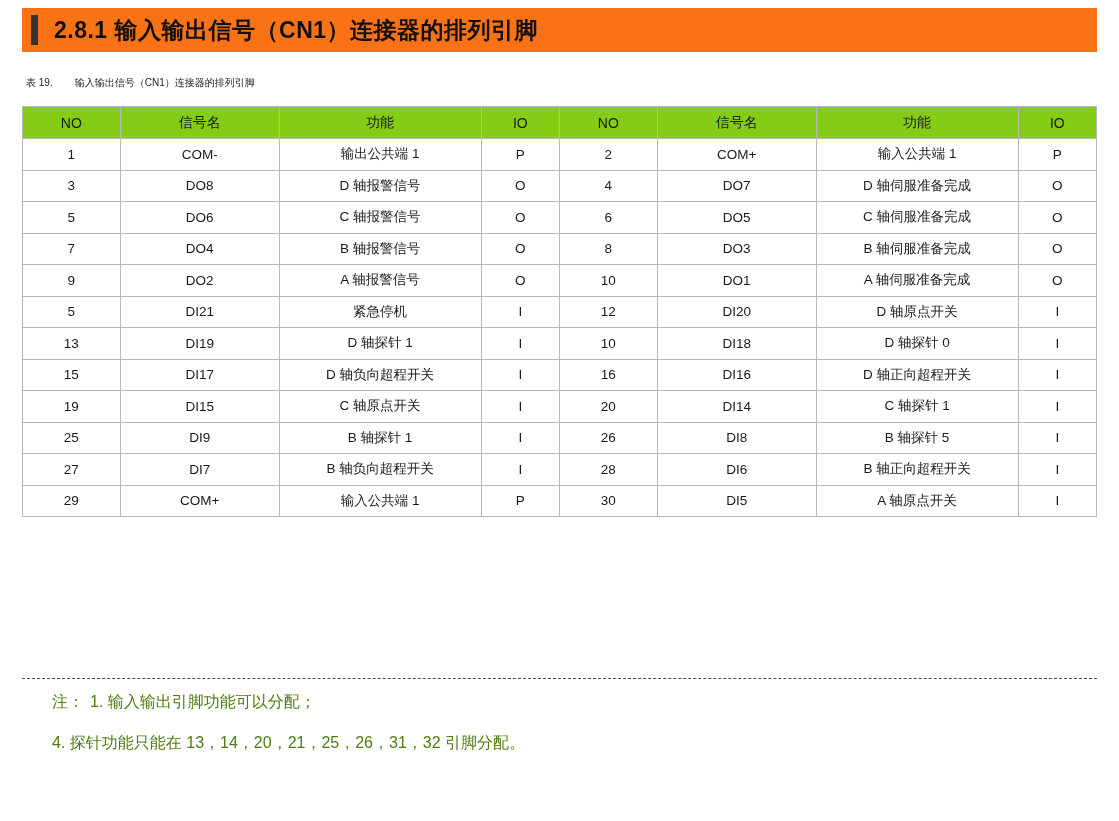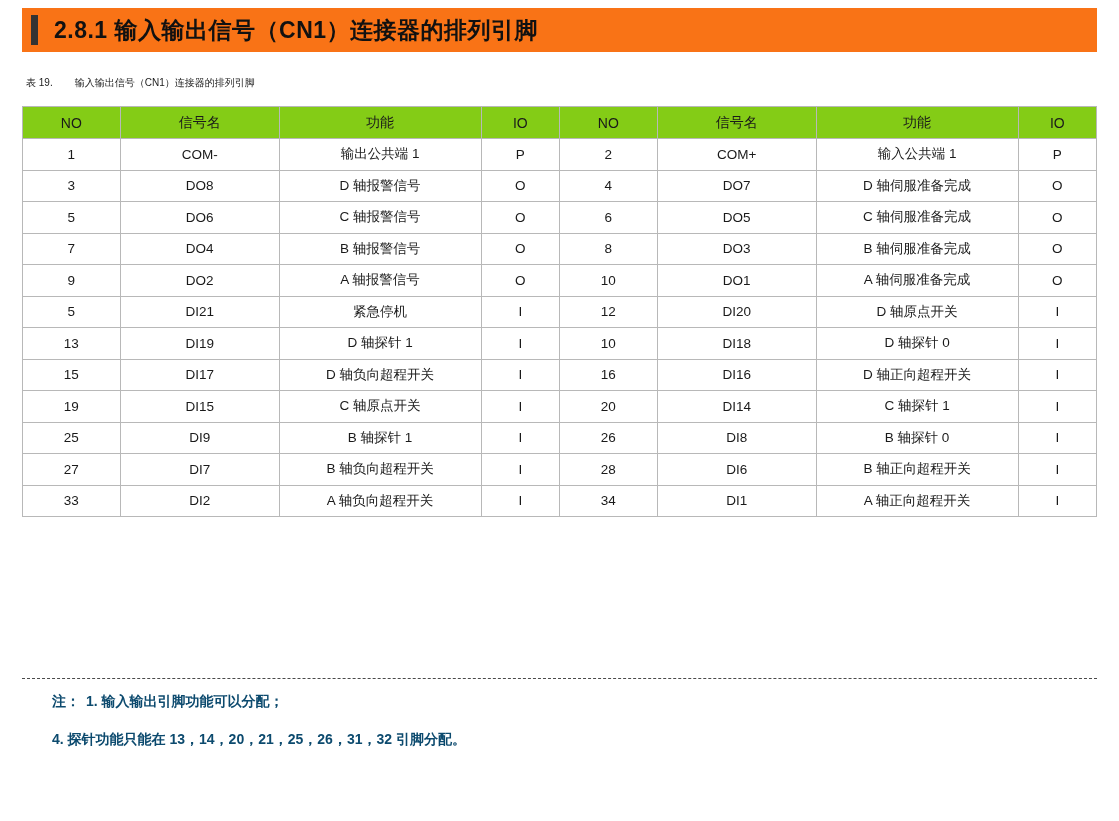--- a/index.html
+++ b/index.html
@@ -98,23 +98,23 @@
   }
 
   
   .notes {
     position: absolute;
     left: 52px;
     top: 692px;
     width: 1040px;
   }
   .note-line {
-    font-size: 14px;
-    font-weight: bold;
-    color: #0c4a6e;
+    font-size: 16px;
+    font-weight: normal;
+    color: #4d7c0f;
     margin-bottom: 20px;
     line-height: 1.3;
     white-space: nowrap;
   }
   .note-line:first-child .note-label { margin-right: 6px; }
 </style>
 </head>
 <body>
 
 <div class="page">
@@ -242,41 +242,41 @@
         <td>C 轴探针 1</td>
         <td>I</td>
       </tr>
       <tr>
         <td>25</td>
         <td>DI9</td>
         <td>B 轴探针 1</td>
         <td>I</td>
         <td>26</td>
         <td>DI8</td>
-        <td>B 轴探针 0</td>
+        <td>B 轴探针 5</td>
         <td>I</td>
       </tr>
       <tr>
         <td>27</td>
         <td>DI7</td>
         <td>B 轴负向超程开关</td>
         <td>I</td>
         <td>28</td>
         <td>DI6</td>
         <td>B 轴正向超程开关</td>
         <td>I</td>
       </tr>
       <tr>
-        <td>33</td>
-        <td>DI2</td>
-        <td>A 轴负向超程开关</td>
-        <td>I</td>
-        <td>34</td>
-        <td>DI1</td>
-        <td>A 轴正向超程开关</td>
+        <td>29</td>
+        <td>COM+</td>
+        <td>输入公共端 1</td>
+        <td>P</td>
+        <td>30</td>
+        <td>DI5</td>
+        <td>A 轴原点开关</td>
         <td>I</td>
       </tr>
     </tbody>
   </table>
 
   <div class="dashed-sep"></div>
 
   <div class="notes">
     <div class="note-line">
       <span class="note-label">注：</span><span>1. 输入输出引脚功能可以分配；</span>

